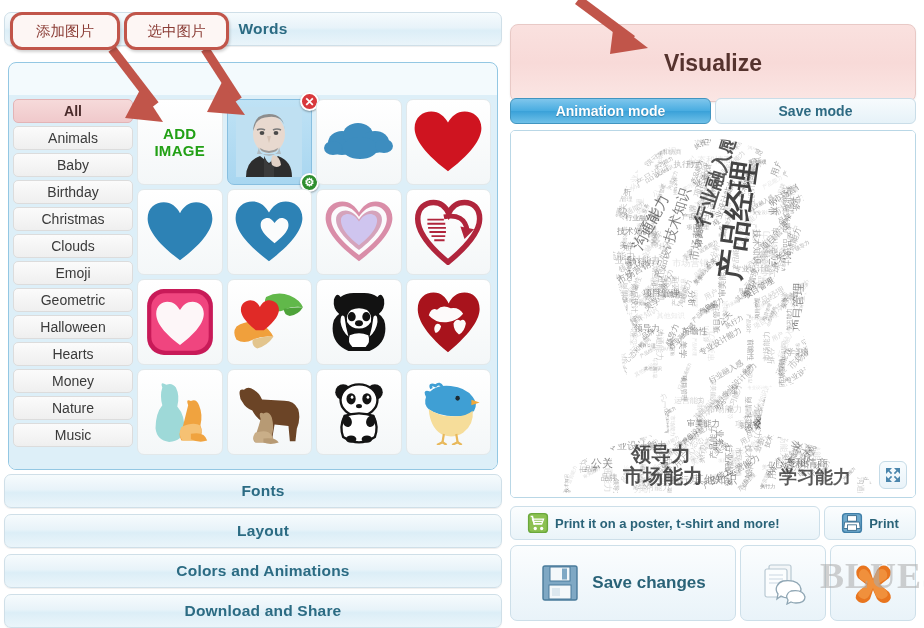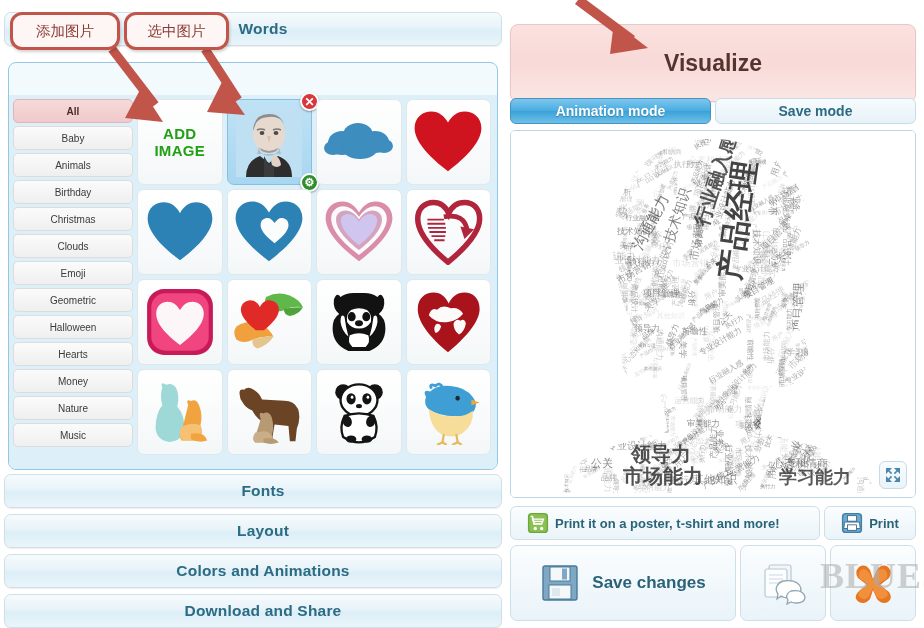--- a/index.html
+++ b/index.html
@@ -47,21 +47,21 @@
     background: #ddeff8; padding: 4px 4px 0 4px; display: flex; gap: 4px;
   }
 
   
   .cat-list { width: 120px; display: flex; flex-direction: column; gap: 3px; overflow: hidden; }
   .cat-item {
     height: 24px; flex: 0 0 24px; border-radius: 5px;
     border: 1px solid #dcdcdc;
     background: linear-gradient(to bottom, #fbfbfb, #efefef);
     display: flex; align-items: center; justify-content: center;
-    font-size: 10px; color: #3a3a3a;
+    font-size: 14px; color: #3a3a3a;
   }
   .cat-item.selected {
     background: linear-gradient(to bottom, #f6dada, #f0c9cb);
     border: 1px solid #e3b4b6; color: #4a2a2a; font-weight: bold;
   }
 
   
   .shape-grid {
     flex: 1; display: grid;
     grid-template-columns: repeat(4, 1fr);
@@ -197,24 +197,24 @@
         </div>
       </div>
 
       <div class="shapes-body">
 
         <div class="cat-list">
           <div class="cat-item selected">
             <span>All</span>
             </div>
           <div class="cat-item">
+            <span>Animals</span>
+            </div>
+          <div class="cat-item">
             <span>Baby</span>
-            </div>
-          <div class="cat-item">
-            <span>Animals</span>
             </div>
           <div class="cat-item">
             <span>Birthday</span>
             </div>
           <div class="cat-item">
             <span>Christmas</span>
             </div>
           <div class="cat-item">
             <span>Clouds</span>
             </div>

